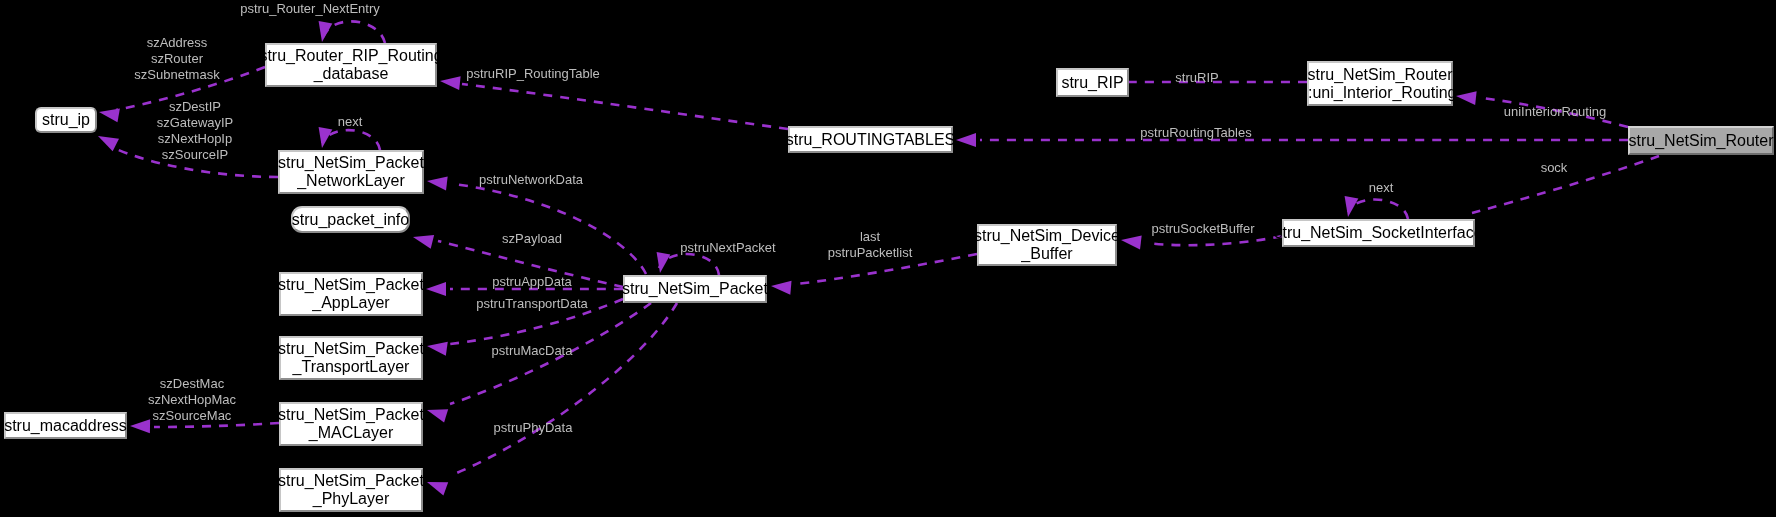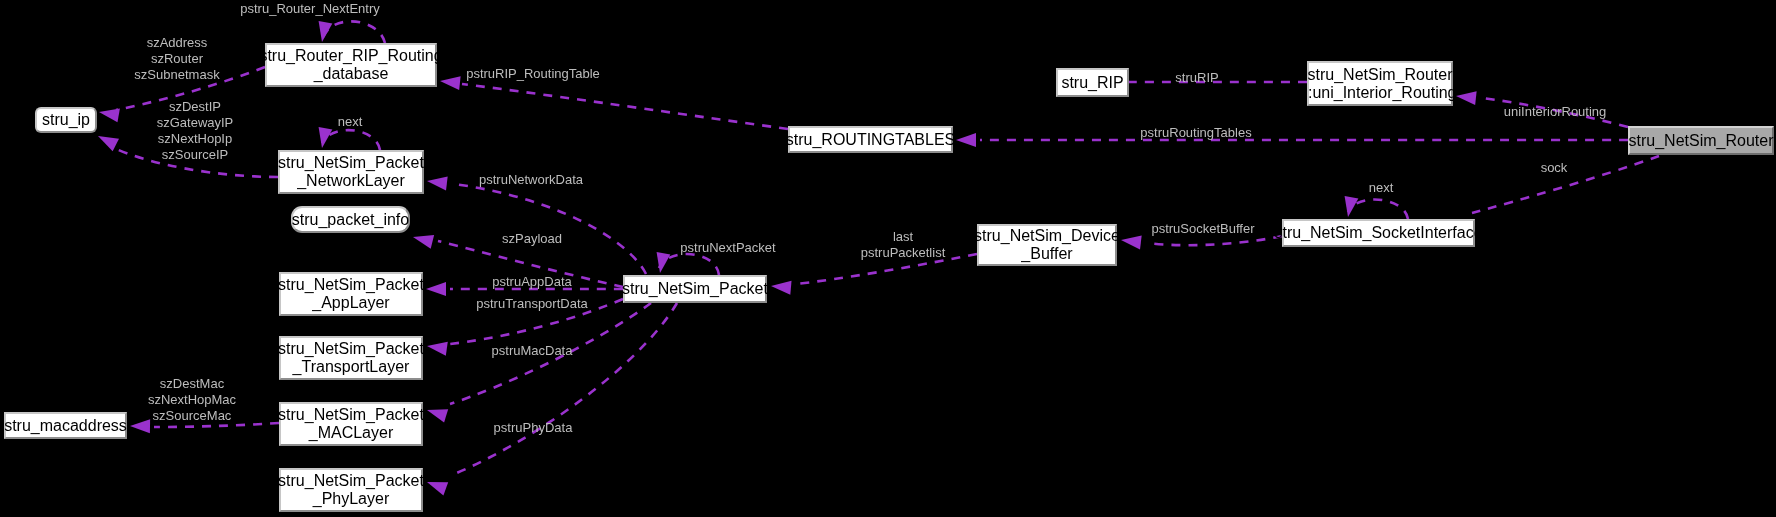--- a/index.html
+++ b/index.html
@@ -224,21 +224,21 @@
       <div>pstruPhyData</div>
     </div>
     <div class="edge-label" style="left: 192px; top: 400px;">
       <div>szDestMac</div>
       <div>szNextHopMac</div>
       <div>szSourceMac</div>
     </div>
     <div class="edge-label" style="left: 728px; top: 248px;">
       <div>pstruNextPacket</div>
     </div>
-    <div class="edge-label" style="left: 870px; top: 245px; margin-left: 33px;">
+    <div class="edge-label" style="left: 870px; top: 245px;">
       <div>last</div>
       <div>pstruPacketlist</div>
     </div>
     <div class="edge-label" style="left: 1203px; top: 229px;">
       <div>pstruSocketBuffer</div>
     </div>
     <div class="edge-label" style="left: 1381px; top: 188px;">
       <div>next</div>
     </div>
     <div class="edge-label" style="left: 1554px; top: 168px;">

